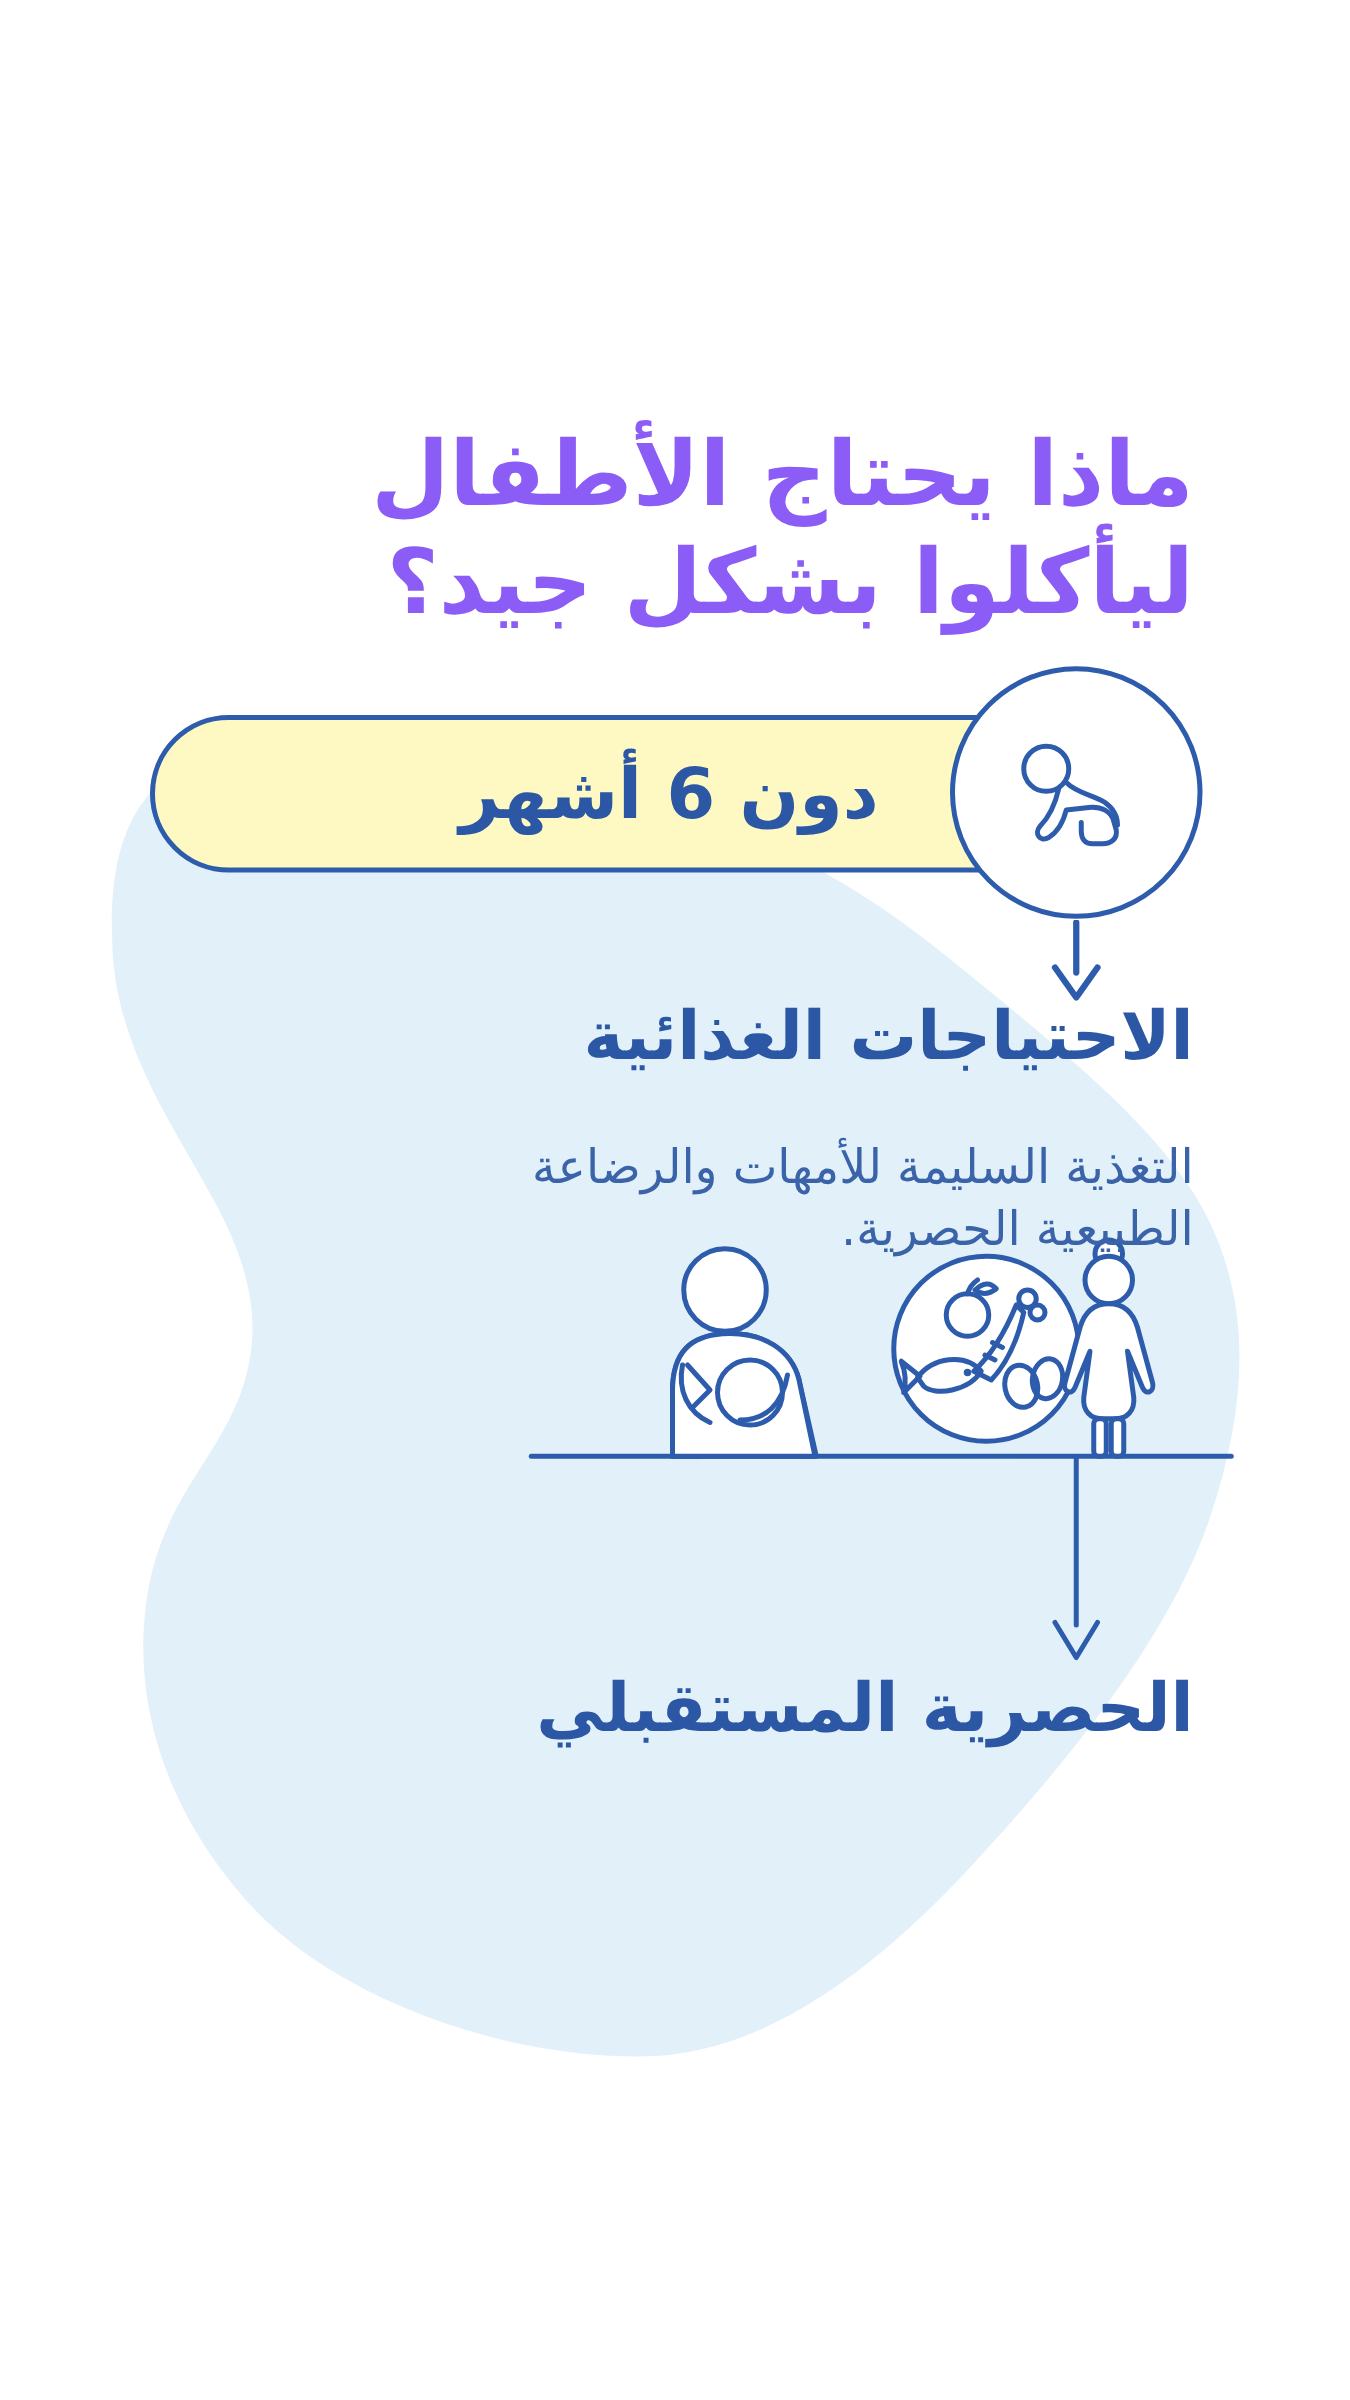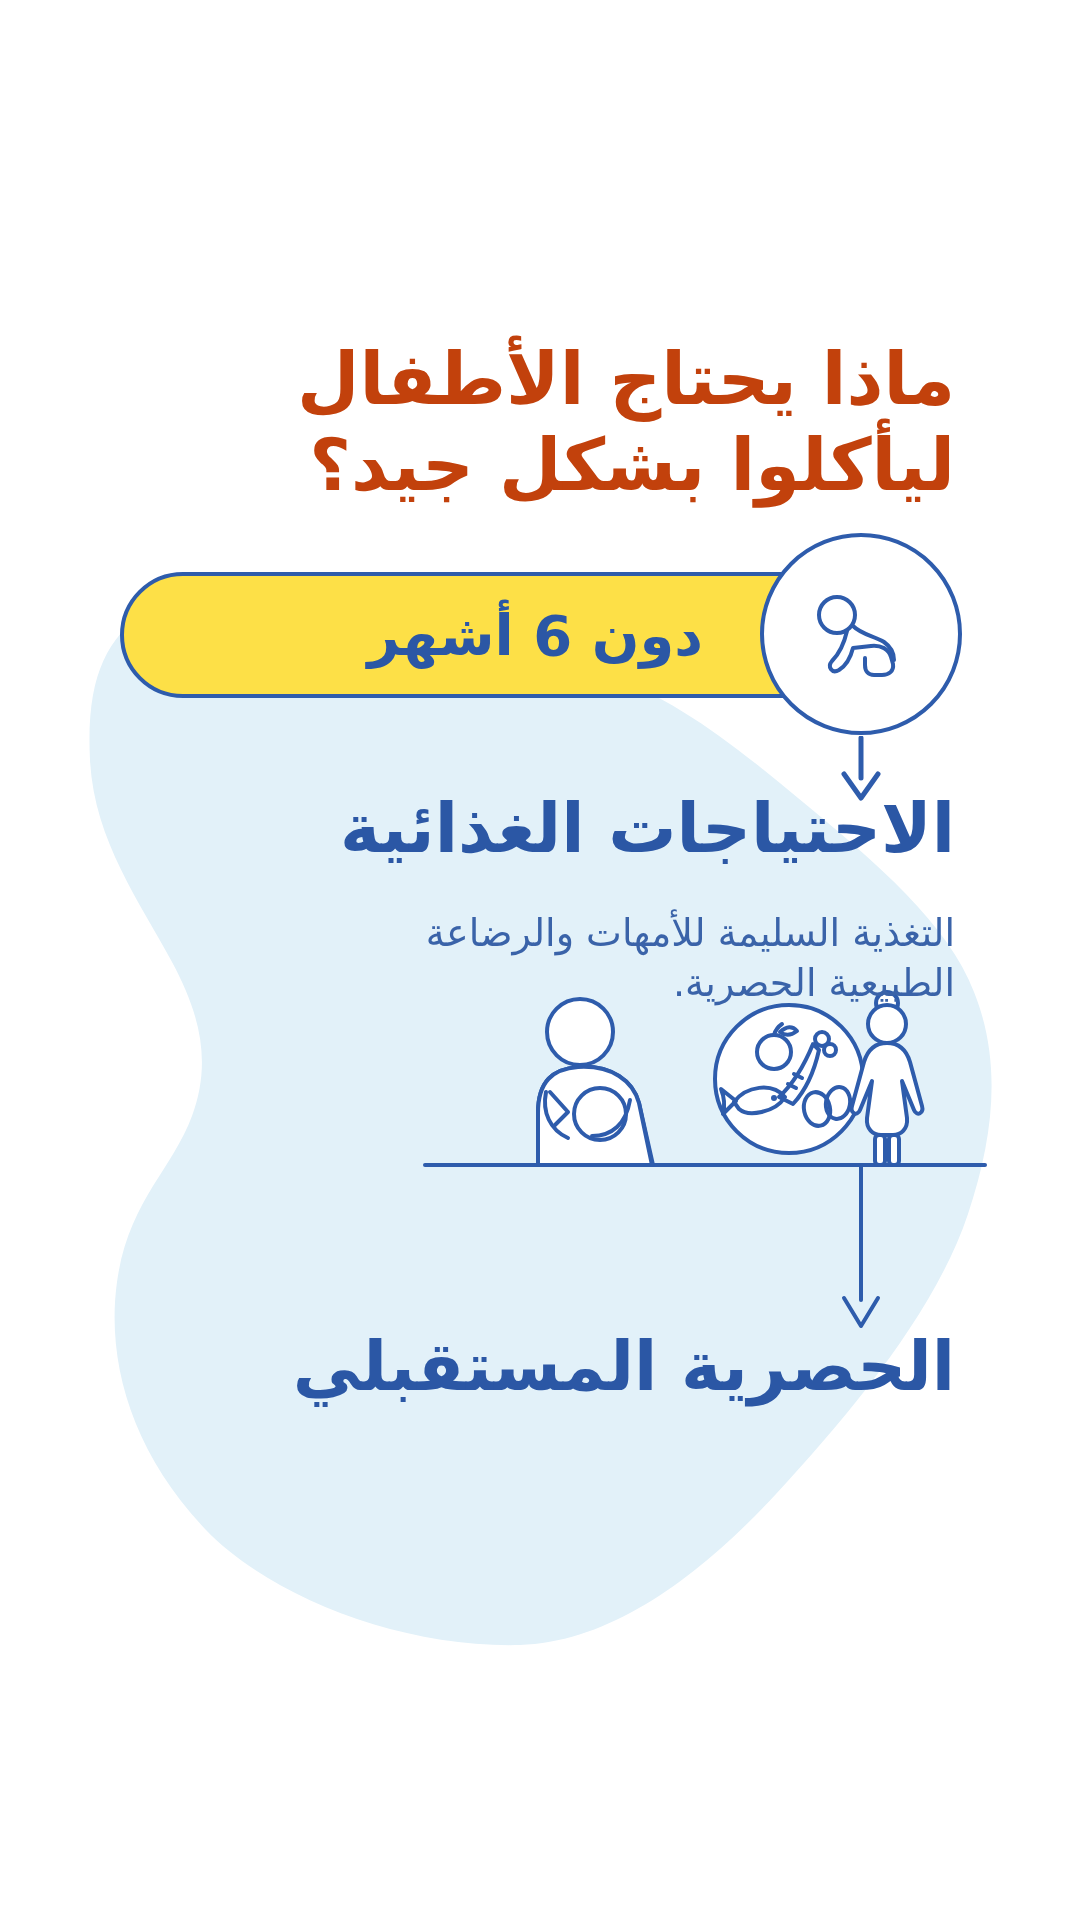--- a/index.html
+++ b/index.html
@@ -19,48 +19,48 @@
   #illustration-svg{ left:0; top:960px; z-index:1; }
   .stroke{ fill:none; stroke:#2e5cac; stroke-width:4; stroke-linecap:round; stroke-linejoin:round; }
   .whitefill{ fill:#ffffff; stroke:#2e5cac; stroke-width:4; stroke-linecap:round; stroke-linejoin:round; }
   .bluefill{ fill:#2e5cac; stroke:none; }
 
   
   #main-title{
     right:125px; top:336px; width:900px;
     text-align:right; direction:rtl;
     font-size:72px; font-weight:bold; line-height:86px;
-    color:#c2410c; z-index:2;
+    color:#8b5cf6; z-index:2;
   }
 
   
   #age-pill{
     left:120px; top:572px; width:742px; height:126px;
-    background:#fde047; border:4px solid #2e5cac; border-radius:67px;
+    background:#fef9c3; border:4px solid #2e5cac; border-radius:67px;
     box-sizing:border-box; z-index:3;
     display:flex; align-items:center; justify-content:flex-end;
     padding-left:30px; padding-right:155px;
   }
   #age-pill-label{
     direction:rtl; font-size:56px; font-weight:bold; color:#2b57a5;
     white-space:nowrap;
   }
   #age-circle{
     left:760px; top:533px; width:202px; height:202px;
     background:#ffffff; border:4px solid #2e5cac; border-radius:50%;
     box-sizing:border-box; z-index:4;
     display:flex; align-items:center; justify-content:center;
   }
   #arrow-1{ left:831px; top:736px; z-index:2; }
 
   
   .section-heading{
     right:125px; width:860px;
     text-align:right; direction:rtl;
-    font-size:68px; font-weight:bold; color:#2b57a5;
+    font-size:54px; font-weight:bold; color:#2b57a5;
     z-index:2; line-height:66px;
   }
   .section-body{
     right:125px; width:850px;
     text-align:right; direction:rtl;
     font-size:38px; color:#3a63a9; line-height:50px;
     z-index:2;
   }
   #section1-heading{ top:796px; }
   #section1-body{ top:876px;margin-top:32px; }

